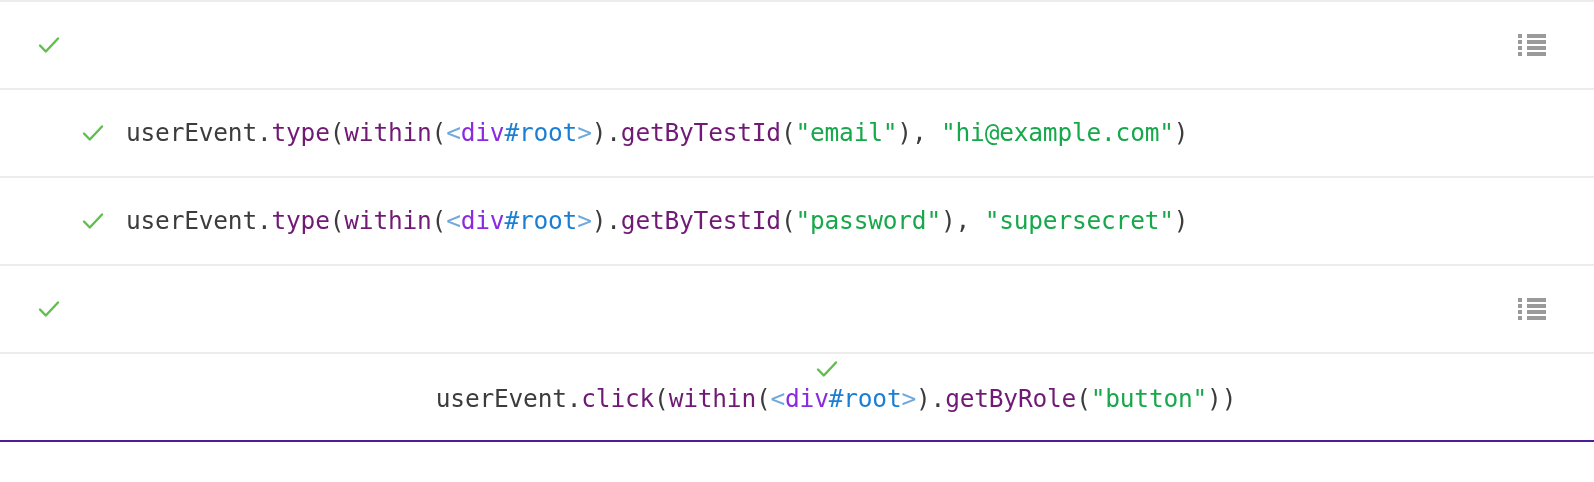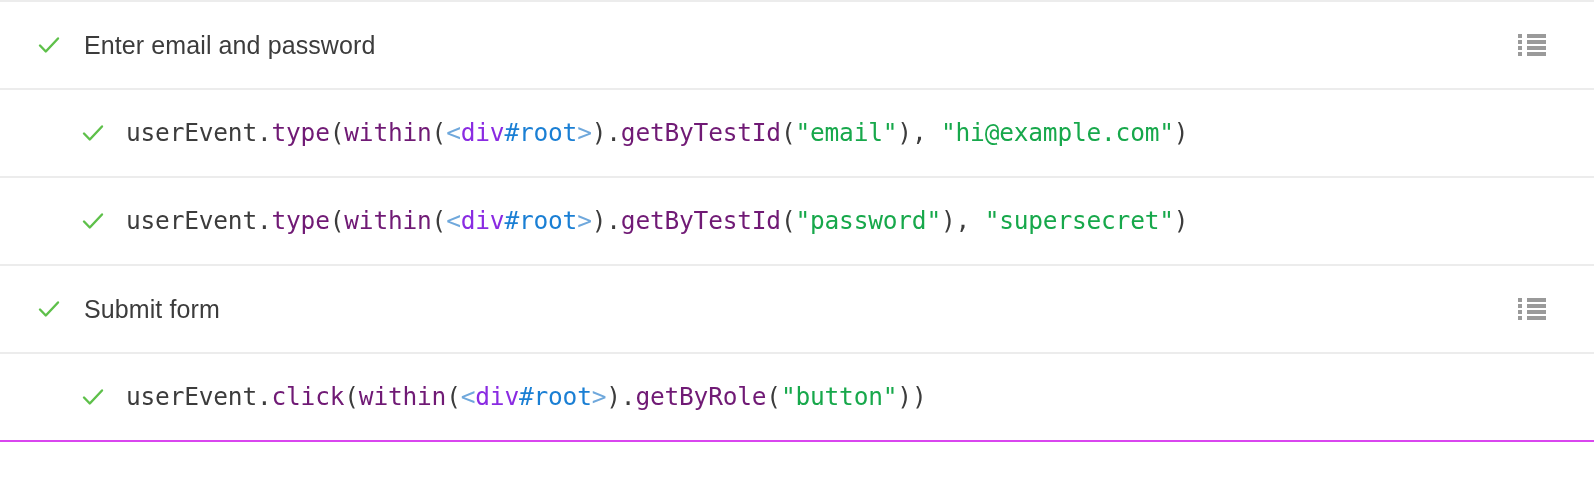--- a/index.html
+++ b/index.html
@@ -30,21 +30,22 @@
     position: relative;
     box-sizing: border-box;
     width: 1594px;
     height: 88px;
     display: flex;
     align-items: center;
     background: #ffffff;
     border-bottom: 2px solid #ececec;
   }
   .row:last-child {
-    border-bottom: 2px solid #d946ef;
+    border-bottom: 2px solid #4c1d95;
+    flex-direction: column;
   }
 
   
   .row.group {
     padding-left: 34px;
     padding-right: 48px;
   }
   .row.group .check {
     flex: 0 0 auto;
     margin-right: 20px;
@@ -128,21 +129,20 @@
 <body>
 
 <div class="results-panel">
   <div id="rows-container">
       <div class="row group">
         <span class="check">
           <svg width="30" height="30" viewBox="0 0 30 30" aria-hidden="true">
             <path d="M6 15.5 L11.8 21.5 L24 8.5" fill="none" stroke="#5ec04a" stroke-width="2.4" stroke-linecap="round" stroke-linejoin="round"></path>
           </svg>
         </span>
-        <span class="group-title">Enter email and password</span>
         <div class="row-actions">
           <div class="list-icon">
             <span class="li-line">
               <span class="li-dot"></span>
               <span class="li-bar"></span>
             </span>
             <span class="li-line">
               <span class="li-dot"></span>
               <span class="li-bar"></span>
             </span>
@@ -172,21 +172,20 @@
           </svg>
         </span>
         <span class="code"><span class="tok-plain">userEvent</span><span class="tok-punct">.</span><span class="tok-fn">type</span><span class="tok-punct">(</span><span class="tok-fn">within</span><span class="tok-punct">(</span><span class="tok-bracket">&lt;</span><span class="tok-tag">div</span><span class="tok-id">#root</span><span class="tok-bracket">&gt;</span><span class="tok-punct">)</span><span class="tok-punct">.</span><span class="tok-fn">getByTestId</span><span class="tok-punct">(</span><span class="tok-str">"password"</span><span class="tok-punct">)</span><span class="tok-punct">, </span><span class="tok-str">"supersecret"</span><span class="tok-punct">)</span></span>
       </div>
       <div class="row group">
         <span class="check">
           <svg width="30" height="30" viewBox="0 0 30 30" aria-hidden="true">
             <path d="M6 15.5 L11.8 21.5 L24 8.5" fill="none" stroke="#5ec04a" stroke-width="2.4" stroke-linecap="round" stroke-linejoin="round"></path>
           </svg>
         </span>
-        <span class="group-title">Submit form</span>
         <div class="row-actions">
           <div class="list-icon">
             <span class="li-line">
               <span class="li-dot"></span>
               <span class="li-bar"></span>
             </span>
             <span class="li-line">
               <span class="li-dot"></span>
               <span class="li-bar"></span>
             </span>

